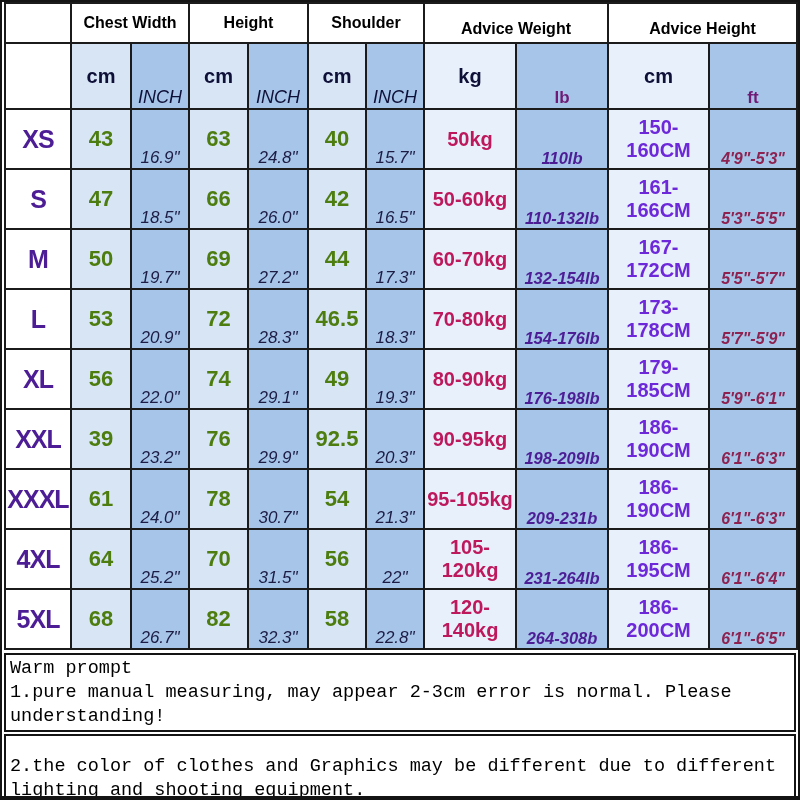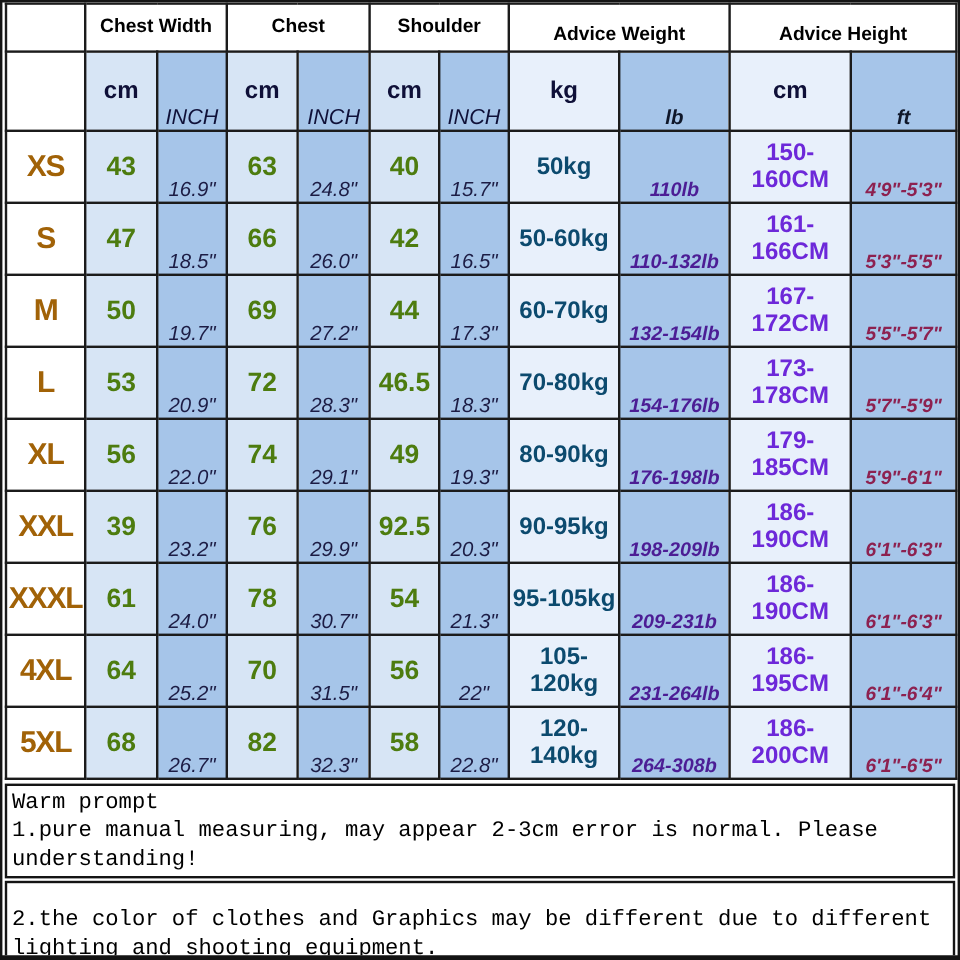--- a/index.html
+++ b/index.html
@@ -23,26 +23,26 @@
   .white  { background:#ffffff; }
   .light  { background:#d7e5f5; }
   .med    { background:#a6c5e9; }
   .wlight { background:#e8f0fb; }
 
   .grp-label { font-size:16px; font-weight:bold; color:#000; vertical-align:middle; }
   .grp-label.bottom { vertical-align:bottom; padding-bottom:4px; }
 
   .unit-main { font-size:20px; font-weight:bold; color:#0f1038; vertical-align:middle; padding-bottom:4px; }
   .unit-inch { font-size:18px; font-style:italic; color:#0f1038; vertical-align:bottom; padding-bottom:5px; }
-  .unit-red  { font-size:17px; font-style:italic; font-weight:bold; color:#0f172a; vertical-align:bottom; padding-bottom:5px; }
-
-  .size-lbl { font-size:25px; font-weight:bold; color:#a16207; background:#fff; vertical-align:middle; letter-spacing:-1px; }
+  .unit-red  { font-size:17px; font-weight:bold; color:#701a75; vertical-align:bottom; padding-bottom:5px; }
+
+  .size-lbl { font-size:25px; font-weight:bold; color:#4c1d95; background:#fff; vertical-align:middle; letter-spacing:-1px; }
   .cm-val   { font-size:22px; font-weight:bold; color:#4d7c0f; vertical-align:middle; padding-bottom:10px; }
   .inch-val { font-size:17px; font-style:italic; color:#1c1c44; vertical-align:bottom; padding-bottom:4px; }
-  .kg-val   { font-size:20px; font-weight:bold; color:#0c4a6e; vertical-align:middle; padding-bottom:10px; }
+  .kg-val   { font-size:20px; font-weight:bold; color:#be185d; vertical-align:middle; padding-bottom:10px; }
   .lb-val   { font-size:16.5px; font-style:italic; font-weight:bold; color:#4c1d95; vertical-align:bottom; padding-bottom:5px;margin-left:41px; }
   .hcm-val  { font-size:20px; font-weight:bold; color:#6d28d9; vertical-align:middle; padding-bottom:10px; }
   .ft-val   { font-size:16px; font-style:italic; font-weight:bold; color:#8d2150; vertical-align:bottom; padding-bottom:5px; }
 
   .note-box {
     box-sizing:border-box; margin:3px 2px 0; border:2px solid #141414;
     font-family:"Liberation Mono", monospace; font-size:18.5px; line-height:24px;
     color:#000; padding:2px 4px 1px; white-space:nowrap; overflow:hidden;
   }
   .note-box.second { margin-top:2px; padding-top:19px; }
@@ -65,21 +65,21 @@
         <col style="width:92px">
         <col style="width:92px">
       <col style="width:101px">
         <col style="width:88px">
     </colgroup>
 
     <tbody>
         <tr class="group-row">
       <td class="white"></td>
       <td class="white grp-label" colspan="2">Chest Width</td>
-      <td class="white grp-label" colspan="2">Chest</td>
+      <td class="white grp-label" colspan="2">Height</td>
       <td class="white grp-label" colspan="2">Shoulder</td>
       <td class="white grp-label bottom" colspan="2">Advice Weight</td>
       <td class="white grp-label bottom" colspan="2">Advice Height</td>
     </tr>
 
     <tr class="unit-row">
       <td class="white"></td>
       <td class="light unit-main">cm</td>
       <td class="med unit-inch">INCH</td>
       <td class="light unit-main">cm</td>

